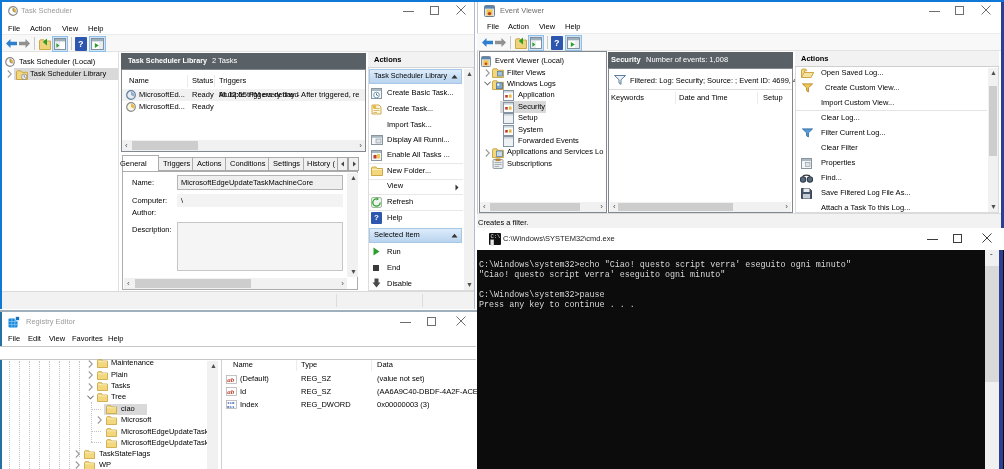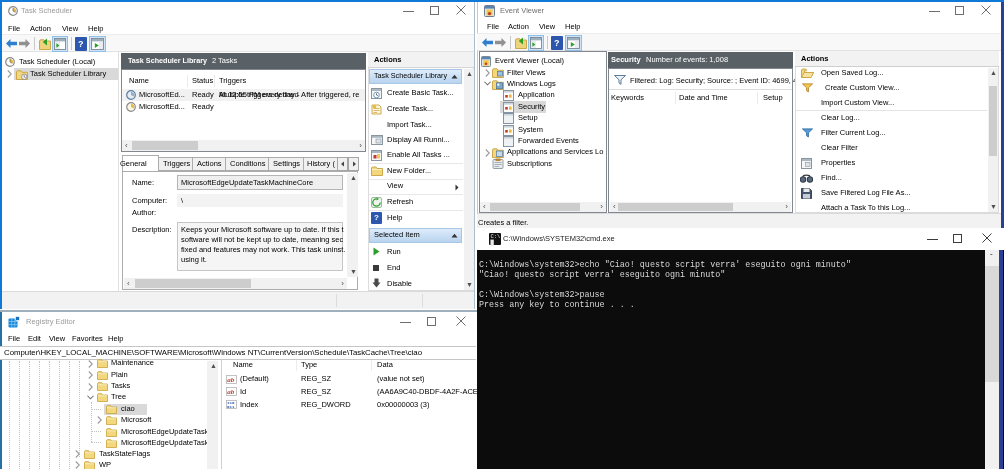--- a/index.html
+++ b/index.html
@@ -143,21 +143,20 @@
     <div class="abs" style="left:1px;top:0;width:36px;height:1px;background:#fff"></div>
     <div class="item" style="left:9px;top:6px">Name:</div>
     <div class="abs" style="left:54px;top:3px;width:166px;height:15px;background:#efefef;border:1px solid #b5b5b5"></div>
     <div class="item" style="left:58px;top:6px">MicrosoftEdgeUpdateTaskMachineCore</div>
     <div class="item" style="left:9px;top:24px">Computer:</div>
     <div class="abs" style="left:54px;top:22px;width:166px;height:13px;background:#f3f3f3"></div>
     <div class="item" style="left:58px;top:24px">\</div>
     <div class="item" style="left:9px;top:36px">Author:</div>
     <div class="item" style="left:9px;top:53px">Description:</div>
     <div class="abs" style="left:54px;top:50px;width:166px;height:49px;background:#f5f5f5;border:1px solid #c6c6c6"></div>
-    <div class="item" style="left:58px;top:53px;line-height:10px">Keeps your Microsoft software up to date. If this t<br>software will not be kept up to date, meaning sec<br>fixed and features may not work. This task uninst.<br>using it.</div>
     <div class="sb" style="left:224px;top:1px;width:11px;height:104px">
       <div class="arw" style="left:3px;top:1px;font-size:7px">▲</div>
       <div class="arw" style="left:3px;bottom:1px;font-size:7px">▼</div>
     </div>
     <div class="sb" style="left:1px;top:106px;width:223px;height:11px">
       <div class="arw" style="left:3px;top:2px">‹</div>
       <div class="arw" style="right:3px;top:2px">›</div>
       <div class="sbt" style="left:11px;top:1px;width:116px;height:9px"></div>
     </div>
   </div>
@@ -480,21 +479,20 @@
   <div class="abs" style="left:427px;top:7px;width:9px;height:9px;border:1px solid #6e6e6e"></div>
   <svg style="left:456px;top:6px" width="10" height="10" viewBox="0 0 10 10">
       <path d="M0.5 0.5 L9.5 9.5 M9.5 0.5 L0.5 9.5" stroke="#6e6e6e" stroke-width="1"></path>
     </svg>
   <div class="item" style="left:8px;top:24px">File</div>
   <div class="item" style="left:28px;top:24px">Edit</div>
   <div class="item" style="left:49px;top:24px">View</div>
   <div class="item" style="left:72px;top:24px">Favorites</div>
   <div class="item" style="left:108px;top:24px">Help</div>
   <div class="abs" style="left:0;top:36px;width:476px;height:14px;background:#fff;border-top:1px solid #c6c6c6;border-bottom:1px solid #c6c6c6"></div>
-  <div class="item" style="left:4px;top:38px;font-size:7.8px">Computer\HKEY_LOCAL_MACHINE\SOFTWARE\Microsoft\Windows NT\CurrentVersion\Schedule\TaskCache\Tree\ciao</div>
 
   <div class="abs" style="left:9px;top:51px;width:1px;height:108px;border-left:1px dotted #c4c4c4"></div>
   <div class="abs" style="left:19px;top:51px;width:1px;height:108px;border-left:1px dotted #c4c4c4"></div>
   <div class="abs" style="left:29px;top:51px;width:1px;height:108px;border-left:1px dotted #c4c4c4"></div>
   <div class="abs" style="left:39px;top:51px;width:1px;height:108px;border-left:1px dotted #c4c4c4"></div>
   <div class="abs" style="left:49px;top:51px;width:1px;height:108px;border-left:1px dotted #c4c4c4"></div>
   <div class="abs" style="left:59px;top:51px;width:1px;height:108px;border-left:1px dotted #c4c4c4"></div>
   <div class="abs" style="left:69px;top:51px;width:1px;height:108px;border-left:1px dotted #c4c4c4"></div>
   <div class="abs" style="left:79px;top:51px;width:1px;height:96px;border-left:1px dotted #c4c4c4"></div>
   <div class="abs" style="left:91px;top:92px;width:1px;height:40px;border-left:1px dotted #c4c4c4"></div>

